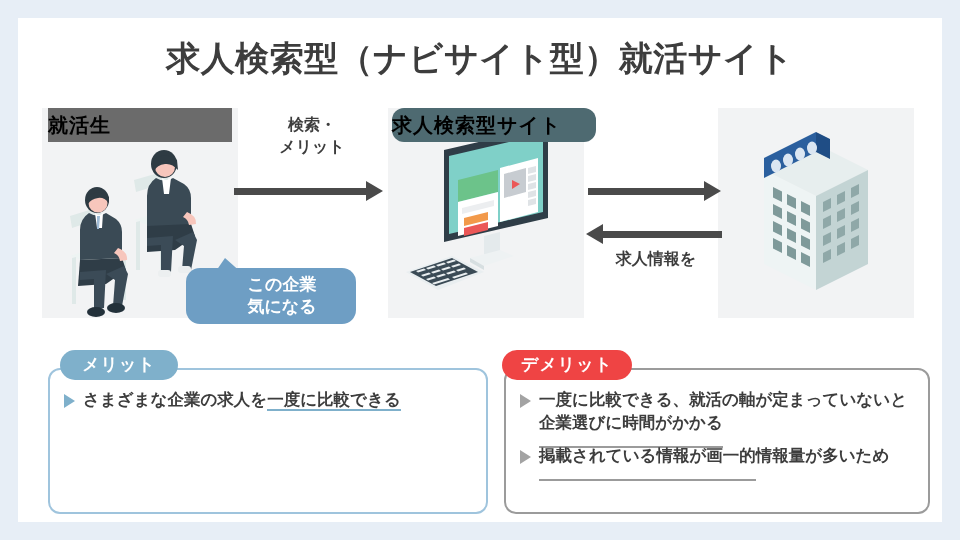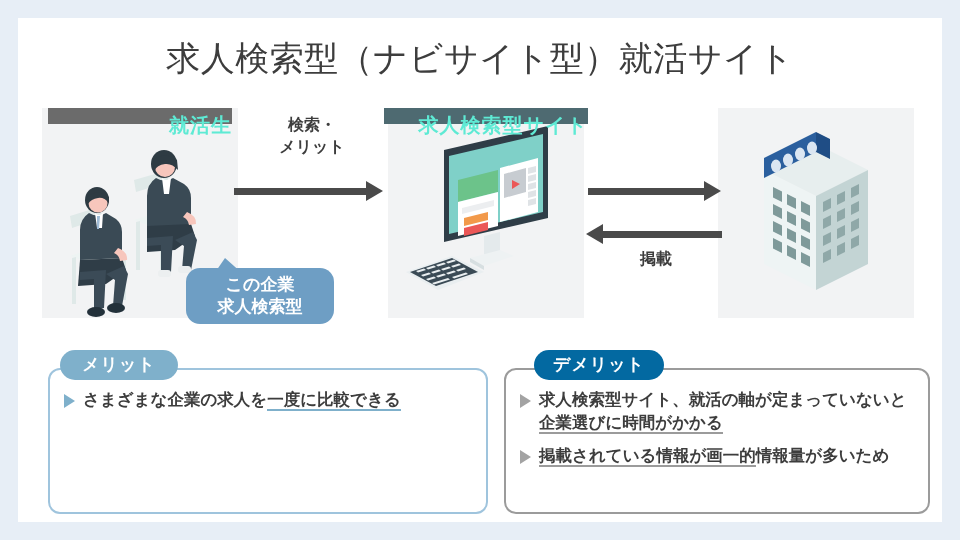--- a/index.html
+++ b/index.html
@@ -27,21 +27,21 @@
   }
 
   
   .page-title {
     position: absolute;
     left: 0;
     top: 18px;
     width: 924px;
     text-align: center;
     font-size: 34px;
-    font-weight: normal;
+    font-weight: bold;
     letter-spacing: 0.5px;
     color: #3d3d3d;
     white-space: nowrap;
   }
 
   
   .diagram {
     position: absolute;
     left: 0;
     top: 72px;
@@ -55,32 +55,32 @@
     height: 210px;
     background: #f2f3f4;
   }
   .panel.left   { left: 24px;  width: 196px; }
   .panel.center { left: 370px; width: 196px; background: #f2f3f4; }
   .panel.right  { left: 700px; width: 196px; }
 
   .panel-label {
     position: absolute;
     top: 18px;
-    height: 16px;
+    height: 34px;
     line-height: 34px;
-    text-align: right;
-    color: #5eead4;
+    text-align: left;
+    color: #000000;
     font-size: 20px;
     font-weight: bold;
     letter-spacing: 1px;
     white-space: nowrap;
     z-index: 4;
   }
   .panel-label.left   { left: 30px;  width: 184px; background: #6b6b6b; }
-  .panel-label.center { left: 366px; width: 204px; background: #4e6a71; }
+  .panel-label.center { left: 374px; width: 204px; background: #4e6a71; border-radius: 12px; }
   .panel-label.right  { left: 718px; width: 184px; background: #6b6b6b; }
 
   
   .arrow-line {
     position: absolute;
     height: 7px;
     background: #4a4a4a;
   }
   .arrow-head {
     position: absolute;
@@ -113,20 +113,21 @@
     border-radius: 14px;
     color: #ffffff;
     font-size: 17px;
     font-weight: bold;
     line-height: 1.3;
     display: flex;
     align-items: center;
     justify-content: center;
     text-align: center;
     z-index: 6;
+    padding-left: 22px;
   }
   .bubble-tail {
     position: absolute;
     left: 196px;
     top: 240px;
     width: 0;
     height: 0;
     border-left: 11px solid transparent;
     border-right: 18px solid transparent;
     border-bottom: 16px solid #6e9ec4;
@@ -153,21 +154,21 @@
     border-radius: 15px;
     text-align: center;
     color: #ffffff;
     font-size: 17px;
     font-weight: bold;
     letter-spacing: 1px;
     white-space: nowrap;
     z-index: 5;
   }
   .tab.merit   { left: 42px;  width: 118px; background: #7fb0cb; }
-  .tab.demerit { left: 516px; width: 130px; background: #0369a1; }
+  .tab.demerit { left: 484px; width: 130px; background: #ef4444; }
 
   .list {
     position: absolute;
     top: 18px;
     left: 14px;
     right: 12px;
   }
   .list-item {
     display: flex;
     align-items: flex-start;
@@ -190,21 +191,21 @@
     font-weight: bold;
     color: #3d3d3d;
     line-height: 1.42;
   }
   .item-text .u-blue {
     border-bottom: 2px solid #7fb0cb;
     padding-bottom: 1px;
   }
   .item-text .u-gray {
     border-bottom: 2px solid #9b9b9b;
-    padding-bottom: 1px;
+    padding-bottom: 15px;
   }
 </style>
 </head>
 <body>
 
 <div class="card">
 
   <div class="page-title">求人検索型（ナビサイト型）就活サイト</div>
 
   <div class="diagram">
@@ -354,47 +355,47 @@
     </div>
     <div class="arrow-line" style="left:216px;top:98px;width:134px"></div>
     <div class="arrow-head right" style="left:348px;top:91px"></div>
 
     <div class="arrow-line" style="left:570px;top:98px;width:118px"></div>
     <div class="arrow-head right" style="left:686px;top:91px"></div>
 
     <div class="arrow-head left" style="left:568px;top:134px"></div>
     <div class="arrow-line" style="left:584px;top:141px;width:120px"></div>
     <div class="arrow-label" style="left:568px;top:158px;width:140px">
-      <div>掲載</div>
+      <div>求人情報を</div>
     </div>
   </div>
 
   <div class="bubble-tail"></div>
   <div class="bubble">
     <div>
       <div>この企業</div>
-      <div>求人検索型</div>
+      <div>気になる</div>
     </div>
   </div>
 
   <div class="box merit">
     <div class="list merit">
       <div class="list-item">
         <span class="bullet"></span>
         <span class="item-text"><span>さまざまな企業の求人を</span><span class="u-blue">一度に比較できる</span></span>
       </div>
     </div>
   </div>
   <div class="tab merit">メリット</div>
 
   <div class="box demerit">
     <div class="list demerit">
       <div class="list-item">
         <span class="bullet"></span>
-        <span class="item-text"><span>求人検索型サイト、就活の軸が定まっていないと</span><span class="u-gray">企業選びに時間がかかる</span></span>
+        <span class="item-text"><span>一度に比較できる、就活の軸が定まっていないと</span><span class="u-gray">企業選びに時間がかかる</span></span>
       </div>
       <div class="list-item">
         <span class="bullet"></span>
         <span class="item-text"><span class="u-gray">掲載されている情報が</span><span class="u-gray">画一的</span><span>情報量が多いため</span></span>
       </div>
     </div>
   </div>
   <div class="tab demerit">デメリット</div>
 
 </div>

